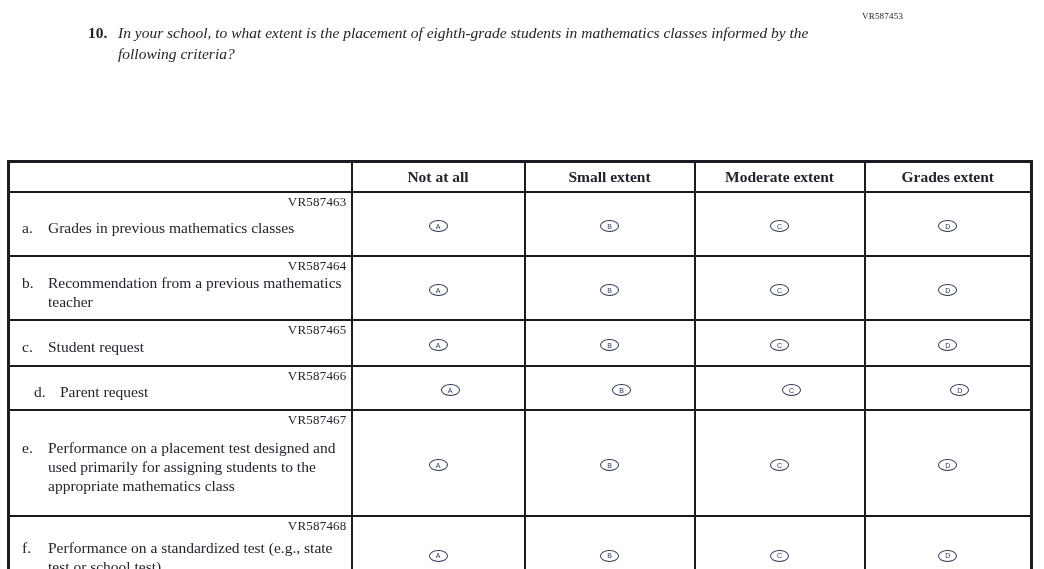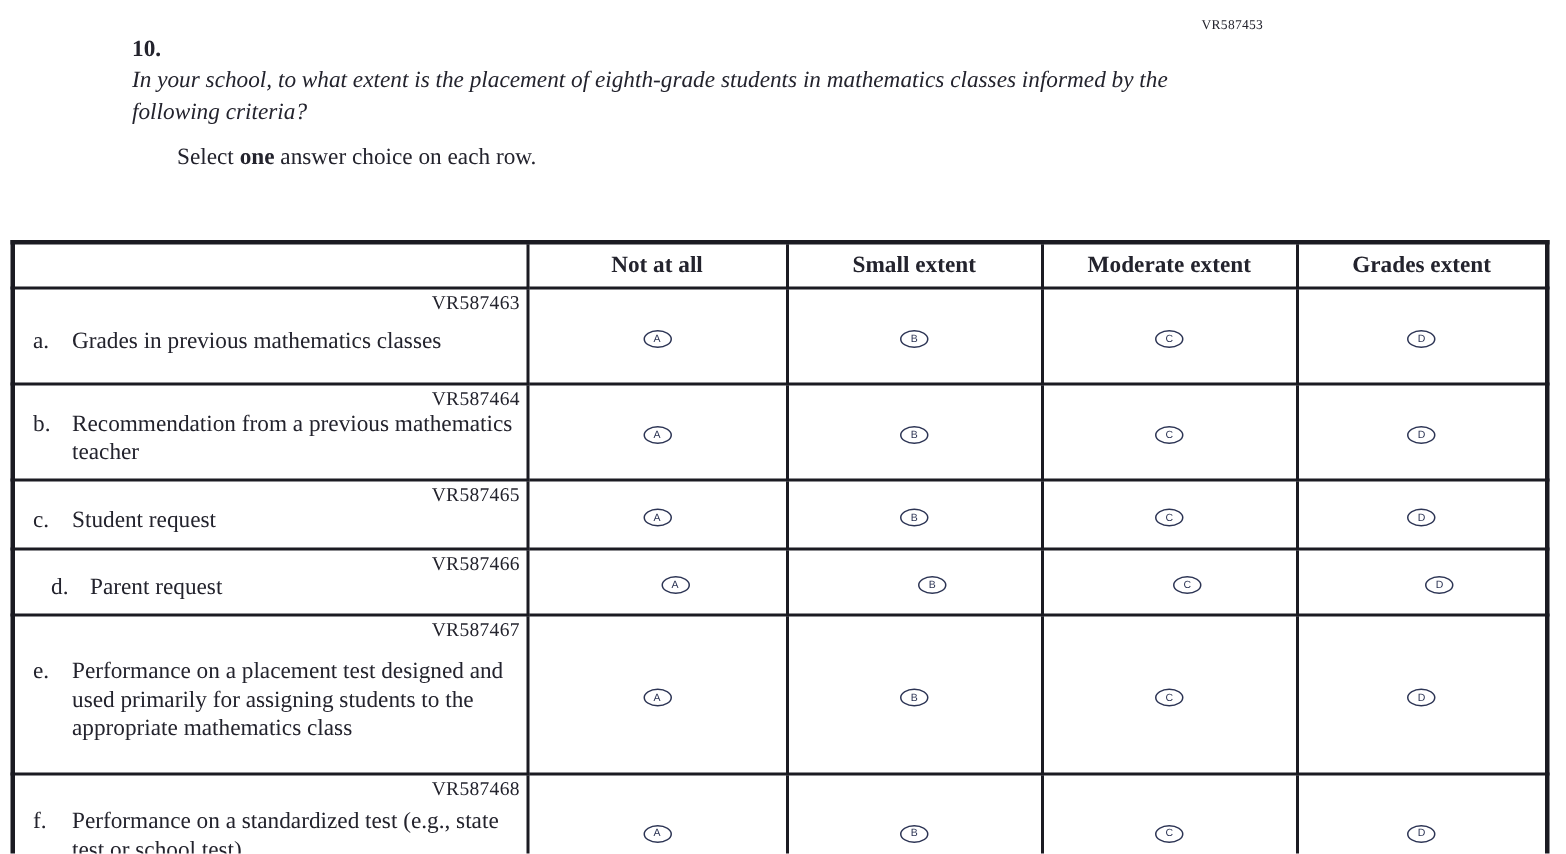--- a/index.html
+++ b/index.html
@@ -6,28 +6,28 @@
   html,body { background:#ffffff; }
   body {
     width:1044px; height:569px;
     position:relative;
     font-family:"Liberation Serif", serif;
     color:#23232d;
     overflow:hidden;
   }
 
   .form-code-top {
-    position:absolute; top:11px; left:801px;
+    position:absolute; top:11px; left:862px;
     font-size:9px; letter-spacing:0.2px;
   }
 
   .question-block {
     position:absolute; top:22px; left:88px; width:740px;
   }
-  .q-line { display:flex;flex-direction:column; }
+  .q-line { display:flex; }
   .q-number {
     width:30px; flex-shrink:0;
     font-weight:bold; font-size:15.5px; line-height:21px;
   }
   .q-text {
     font-size:15.5px; line-height:21px; width:700px;font-style:italic;
   }
   .instruction {
     margin-top:11px; margin-left:30px;
     font-size:15.5px;
@@ -92,21 +92,20 @@
 </head>
 <body>
 
 <div class="form-code-top">VR587453</div>
 
 <div class="question-block">
   <div class="q-line">
     <span class="q-number">10.</span>
     <span class="q-text">In your school, to what extent is the placement of eighth-grade students in mathematics classes informed by the following criteria?</span>
   </div>
-  <div class="instruction"><span>Select </span><b>one</b><span> answer choice on each row.</span></div>
 </div>
 
 <table class="survey">
   <colgroup>
     <col style="width:343px">
     <col style="width:173px">
     <col style="width:170px">
     <col style="width:170px">
     <col style="width:167px">
   </colgroup>

